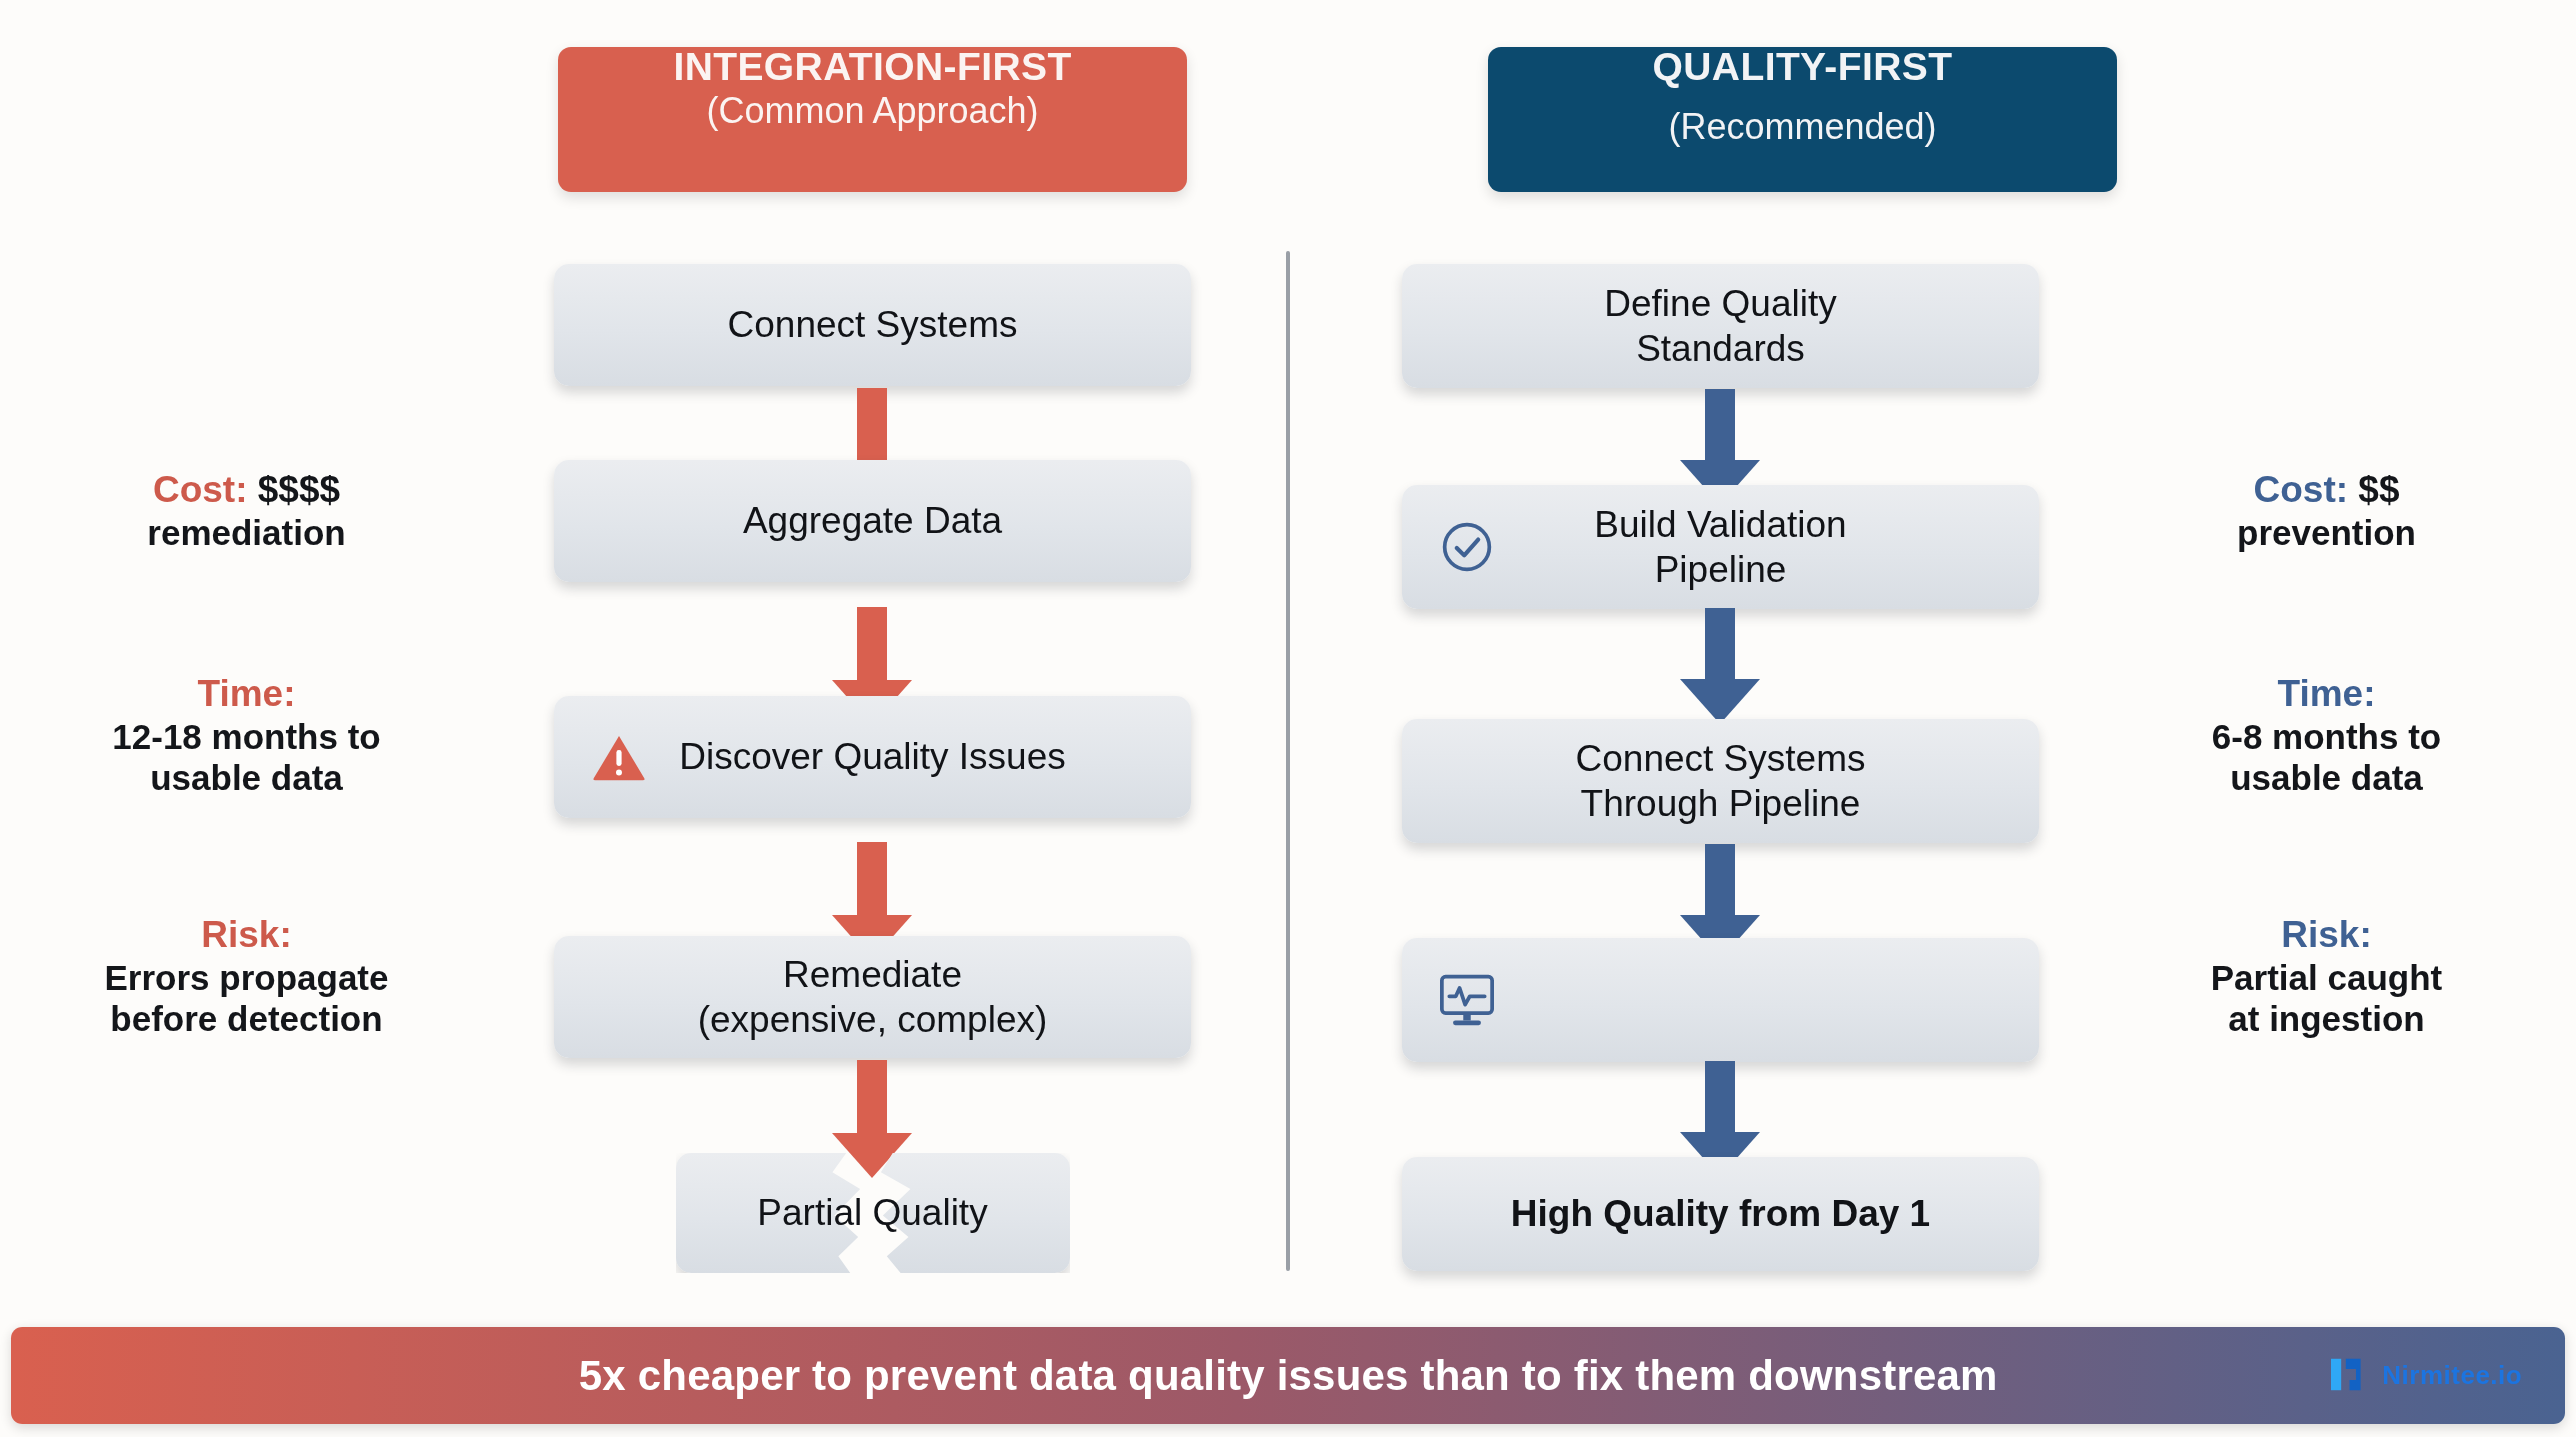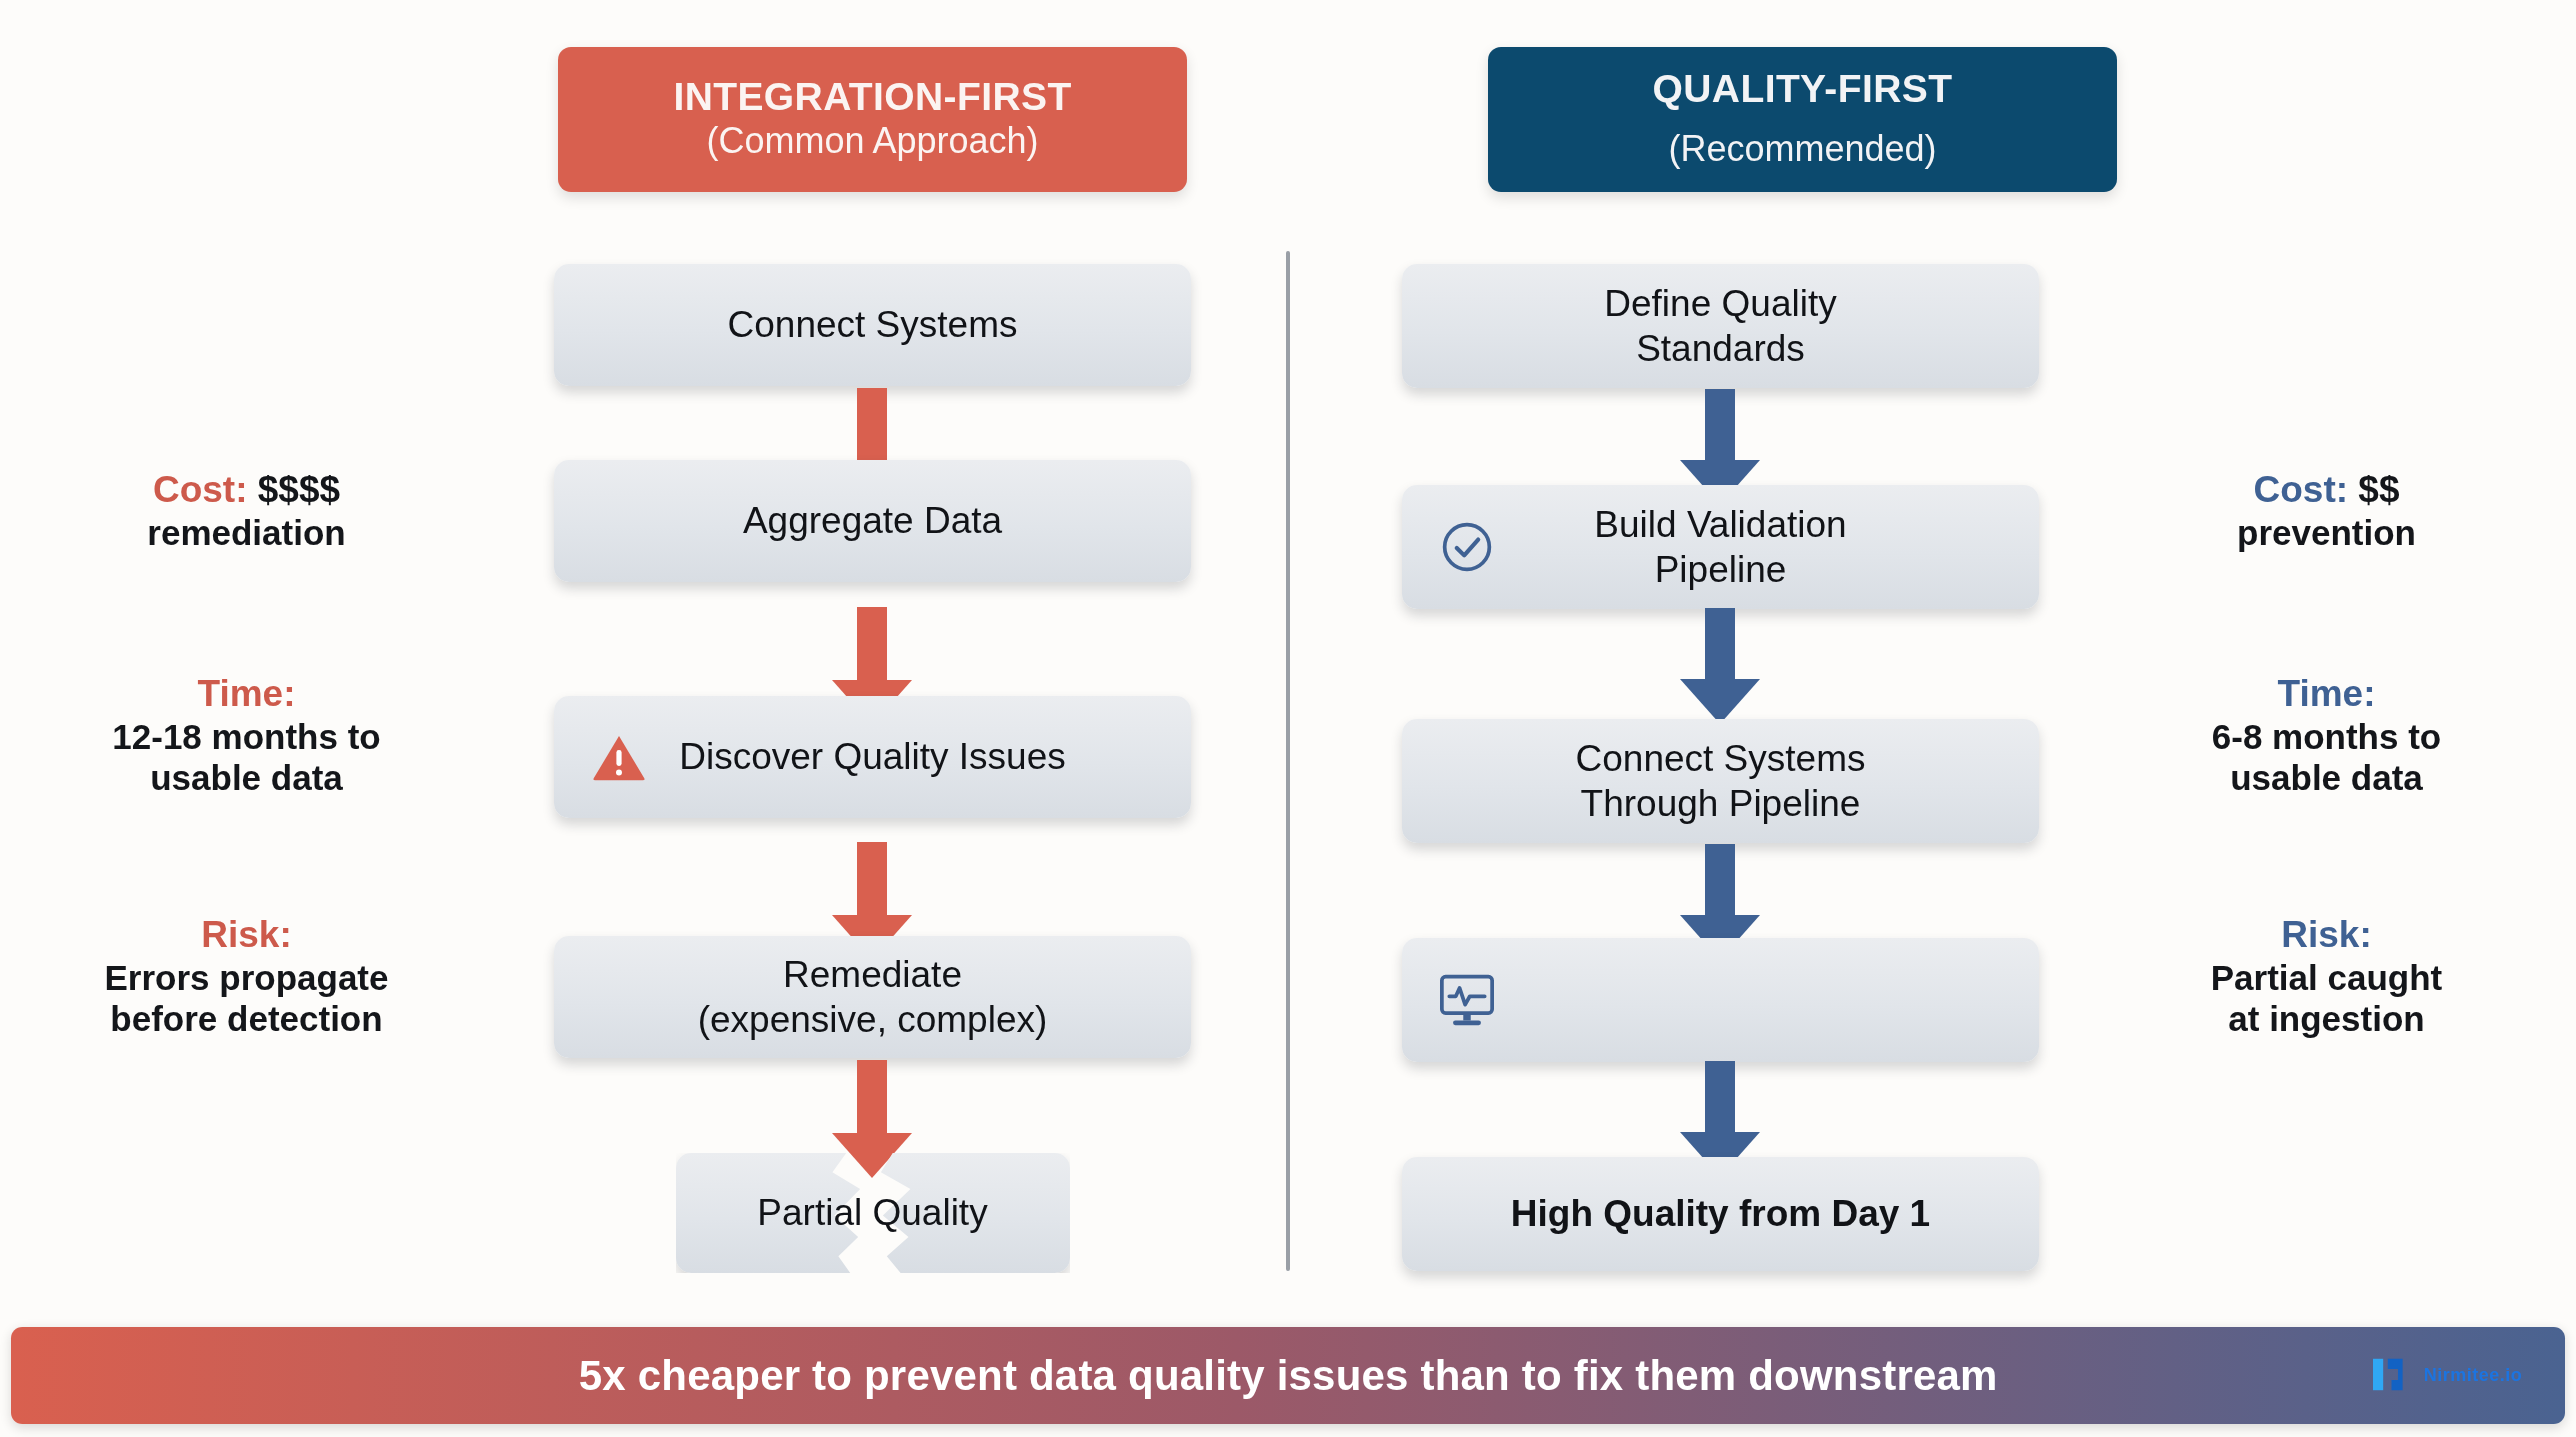--- a/index.html
+++ b/index.html
@@ -25,21 +25,20 @@
   
   .col-header {
     position: absolute;
     top: 47px;
     width: 629px;
     height: 145px;
     border-radius: 13px;
     display: flex;
     flex-direction: column;
     align-items: center;
-    justify-content: center;
     color: #FBF4F2;
     box-shadow: 0 5.6px 13px rgba(0,0,0,0.12);
   }
   #header-left  { left: 558px;  background: #D8604F; }
   #header-right { left: 1488px; background: #0c4a6e; color: #F2F3F5; gap: 16px; }
 
   .col-header .title {
     font-size: 39px;
     font-weight: bold;
     letter-spacing: 0.4px;
@@ -207,21 +206,21 @@
     right: 43px;
     top: 50%;
     transform: translateY(-50%);
     display: flex;
     align-items: center;
     gap: 13px;
   }
   #brand-mark { display: block; }
   #brand-name {
     color: #1C74E0;
-    font-size: 18px;
+    font-size: 26px;
     font-weight: bold;
     letter-spacing: 0.5px;
   }
 </style>
 </head>
 <body>
 
 <div id="stage">
 
   <div id="header-left" class="col-header">

